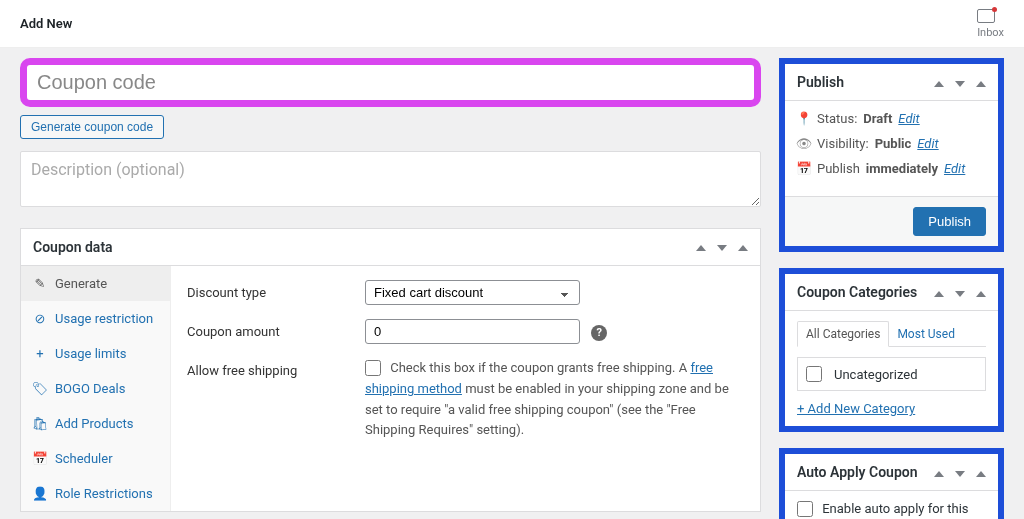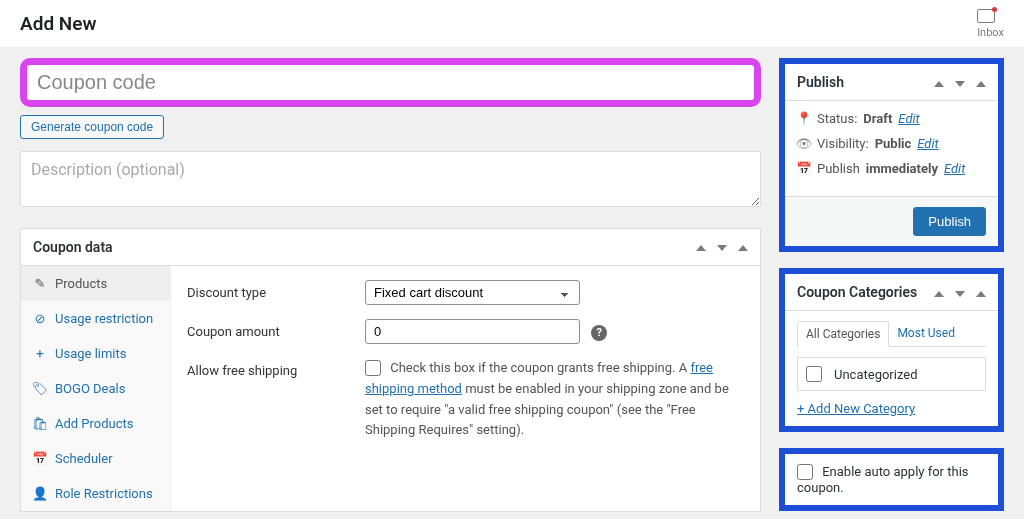--- a/index.html
+++ b/index.html
@@ -1,18 +1,18 @@
 <!DOCTYPE html>
 <html><head>
 <meta charset="utf-8">
 <style>
 * { box-sizing: border-box; margin: 0; padding: 0; }
 body { font-family: -apple-system, BlinkMacSystemFont, "Segoe UI", Roboto, sans-serif; font-size: 13px; color: #2c3338; background: #f0f0f1; }
 .topbar { background: #fff; height: 48px; display: flex; align-items: center; justify-content: space-between; padding: 0 20px; border-bottom: 1px solid #eee; }
-.topbar-title { font-size: 19px; font-weight: 600; color: #1d2327; }
+.topbar-title { font-size: 13px; font-weight: 600; color: #1d2327; }
 .inbox { text-align: left; font-size: 11px; color: #787c82; position: relative; }
 .inbox-icon { display: inline-block; width: 18px; height: 14px; border: 1.5px solid #787c82; border-radius: 2px; position: relative; }
 .inbox-icon::after { content: ""; position: absolute; top: -3px; right: -3px; width: 5px; height: 5px; background: #d63638; border-radius: 50%; }
 .content { padding: 10px 20px 20px; }
 .heading-row { display: flex; justify-content: space-between; align-items: center; margin-bottom: 12px; }
 h1 { font-size: 22px; font-weight: 400; color: #1d2327; }
 .header-buttons { display: flex; gap: 10px; }
 .header-btn { background: #f6f7f7; border: 1px solid #c3c4c7; border-radius: 3px; padding: 4px 10px; font-size: 13px; color: #2c3338; cursor: pointer; }
 .caret-down { display: inline-block; width: 0; height: 0; border-left: 4px solid transparent; border-right: 4px solid transparent; border-top: 5px solid #787c82; margin-left: 4px; vertical-align: middle; }
 .layout { display: flex; gap: 18px; }
@@ -48,21 +48,21 @@
 .checkbox { width: 16px; height: 16px; margin-right: 6px; vertical-align: text-top; }
 .sidebox { background: #fff; border: 6px solid #1d4ed8; margin-bottom: 16px; }
 .sidebox-header { display: flex; justify-content: space-between; align-items: center; padding: 10px 12px; border-bottom: 1px solid #dcdcde; }
 .sidebox-title { font-size: 14px; font-weight: 600; }
 .sidebox-body { padding: 10px 12px; font-size: 13px; }
 .pub-row { display: flex; align-items: center; gap: 6px; margin-bottom: 10px; color: #555; }
 .pub-row .icon { width: 14px; color: #888; display: inline-flex; justify-content:center;}
 .pub-row a { color: #2271b1; text-decoration: underline; font-style: italic; }
 .pub-footer { background: #f6f7f7; border-top: 1px solid #dcdcde; padding: 10px 12px; text-align: right; }
 .publish-btn { background: #2271b1; color: #fff; border: 1px solid #2271b1; padding: 6px 14px; border-radius: 3px; font-size: 13px; cursor: pointer; }
-.cat-tabs { display: flex; border-bottom: 1px solid #dcdcde; margin-bottom: 10px; font-size: 12px; }
+.cat-tabs { display: flex; border-bottom: 1px solid #dcdcde; margin-bottom: 10px; font-size: 12px; align-items: center; }
 .cat-tab { padding: 5px 8px; color: #2271b1; cursor: pointer; }
 .cat-tab.active { border: 1px solid #dcdcde; border-bottom: 1px solid #fff; margin-bottom: -1px; color: #555; background:#fff; border-radius: 2px 2px 0 0;}
 .cat-check { border: 1px solid #dcdcde; padding: 8px; display: flex; align-items: center; gap: 6px; }
 .add-cat { color: #2271b1; text-decoration: underline; display: inline-block; margin-top: 10px; cursor: pointer; font-size: 13px; }
 </style>
 </head>
 <body>
 
 <div class="topbar">
   <span class="topbar-title">Add New</span>
@@ -86,21 +86,21 @@
           <div class="panel-controls">
             <span class="chevron-up"></span>
             <span class="chevron-down"></span>
             <span class="chevron-up"></span>
           </div>
         </div>
         <div class="panel-body">
           <div class="tabs">
             <div class="tab active">
                 <span class="icon">✎</span>
-                <span>Products</span>
+                <span>Generate</span>
               </div>
             <div class="tab">
                 <span class="icon">⊘</span>
                 <span>Usage restriction</span>
               </div>
             <div class="tab">
                 <span class="icon">+</span>
                 <span>Usage limits</span>
               </div>
             <div class="tab">
@@ -197,20 +197,28 @@
           </div>
           <div class="cat-check">
             <input type="checkbox" class="checkbox" style="">
             <span>Uncategorized</span>
           </div>
           <a class="add-cat" href="#">+ Add New Category</a>
         </div>
       </div>
 
       <div class="sidebox">
+        <div class="sidebox-header">
+          <span class="sidebox-title">Auto Apply Coupon</span>
+          <div class="panel-controls">
+            <span class="chevron-up"></span>
+            <span class="chevron-down"></span>
+            <span class="chevron-up"></span>
+          </div>
+        </div>
         <div class="sidebox-body">
           <input type="checkbox" class="checkbox" style="">
           <span>Enable auto apply for this coupon.</span>
         </div>
       </div>
     </div>
   </div>
 </div>
 
 </body></html>

